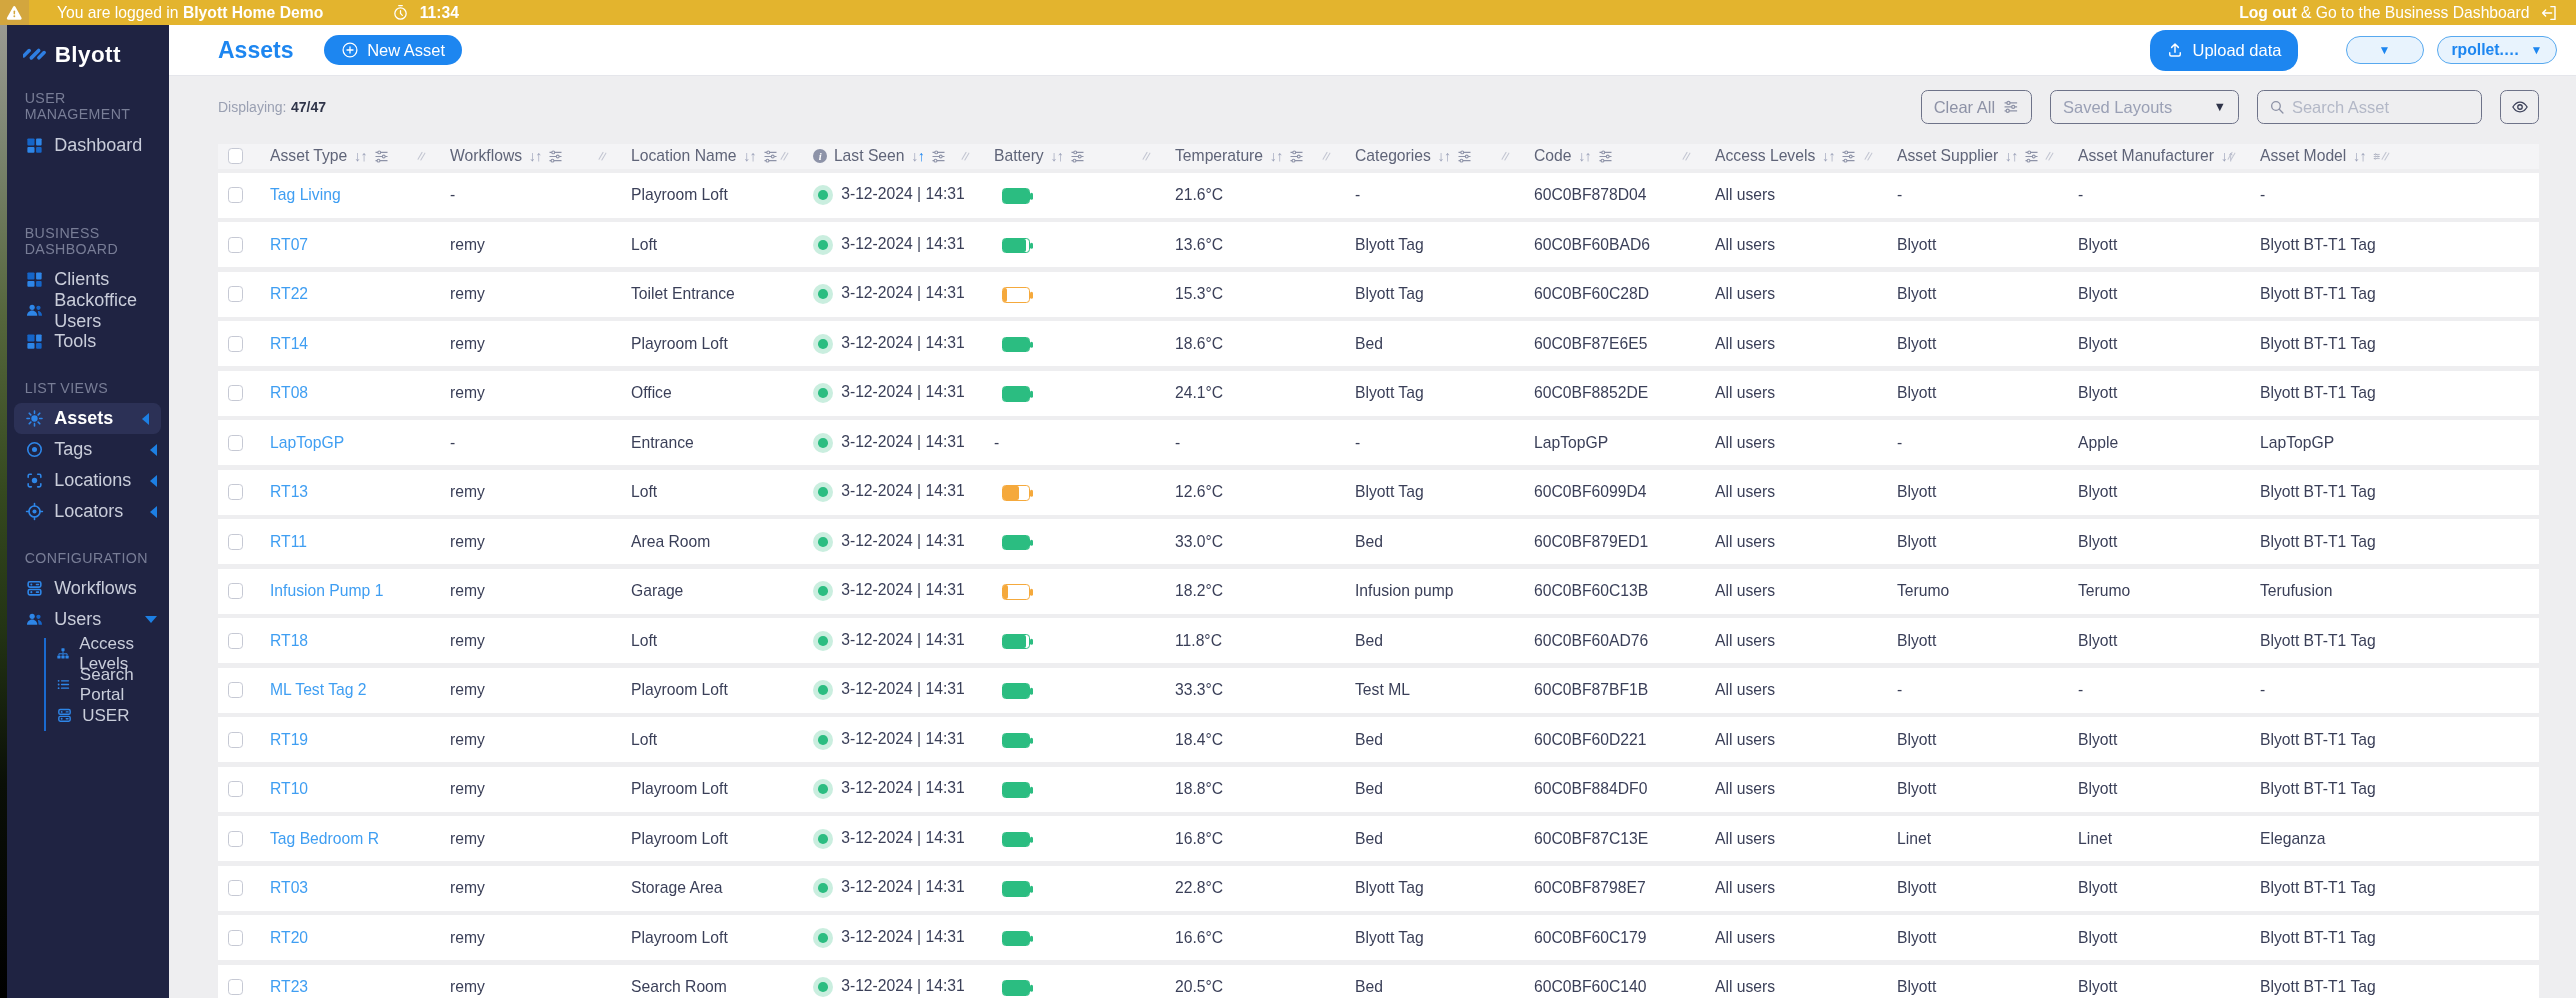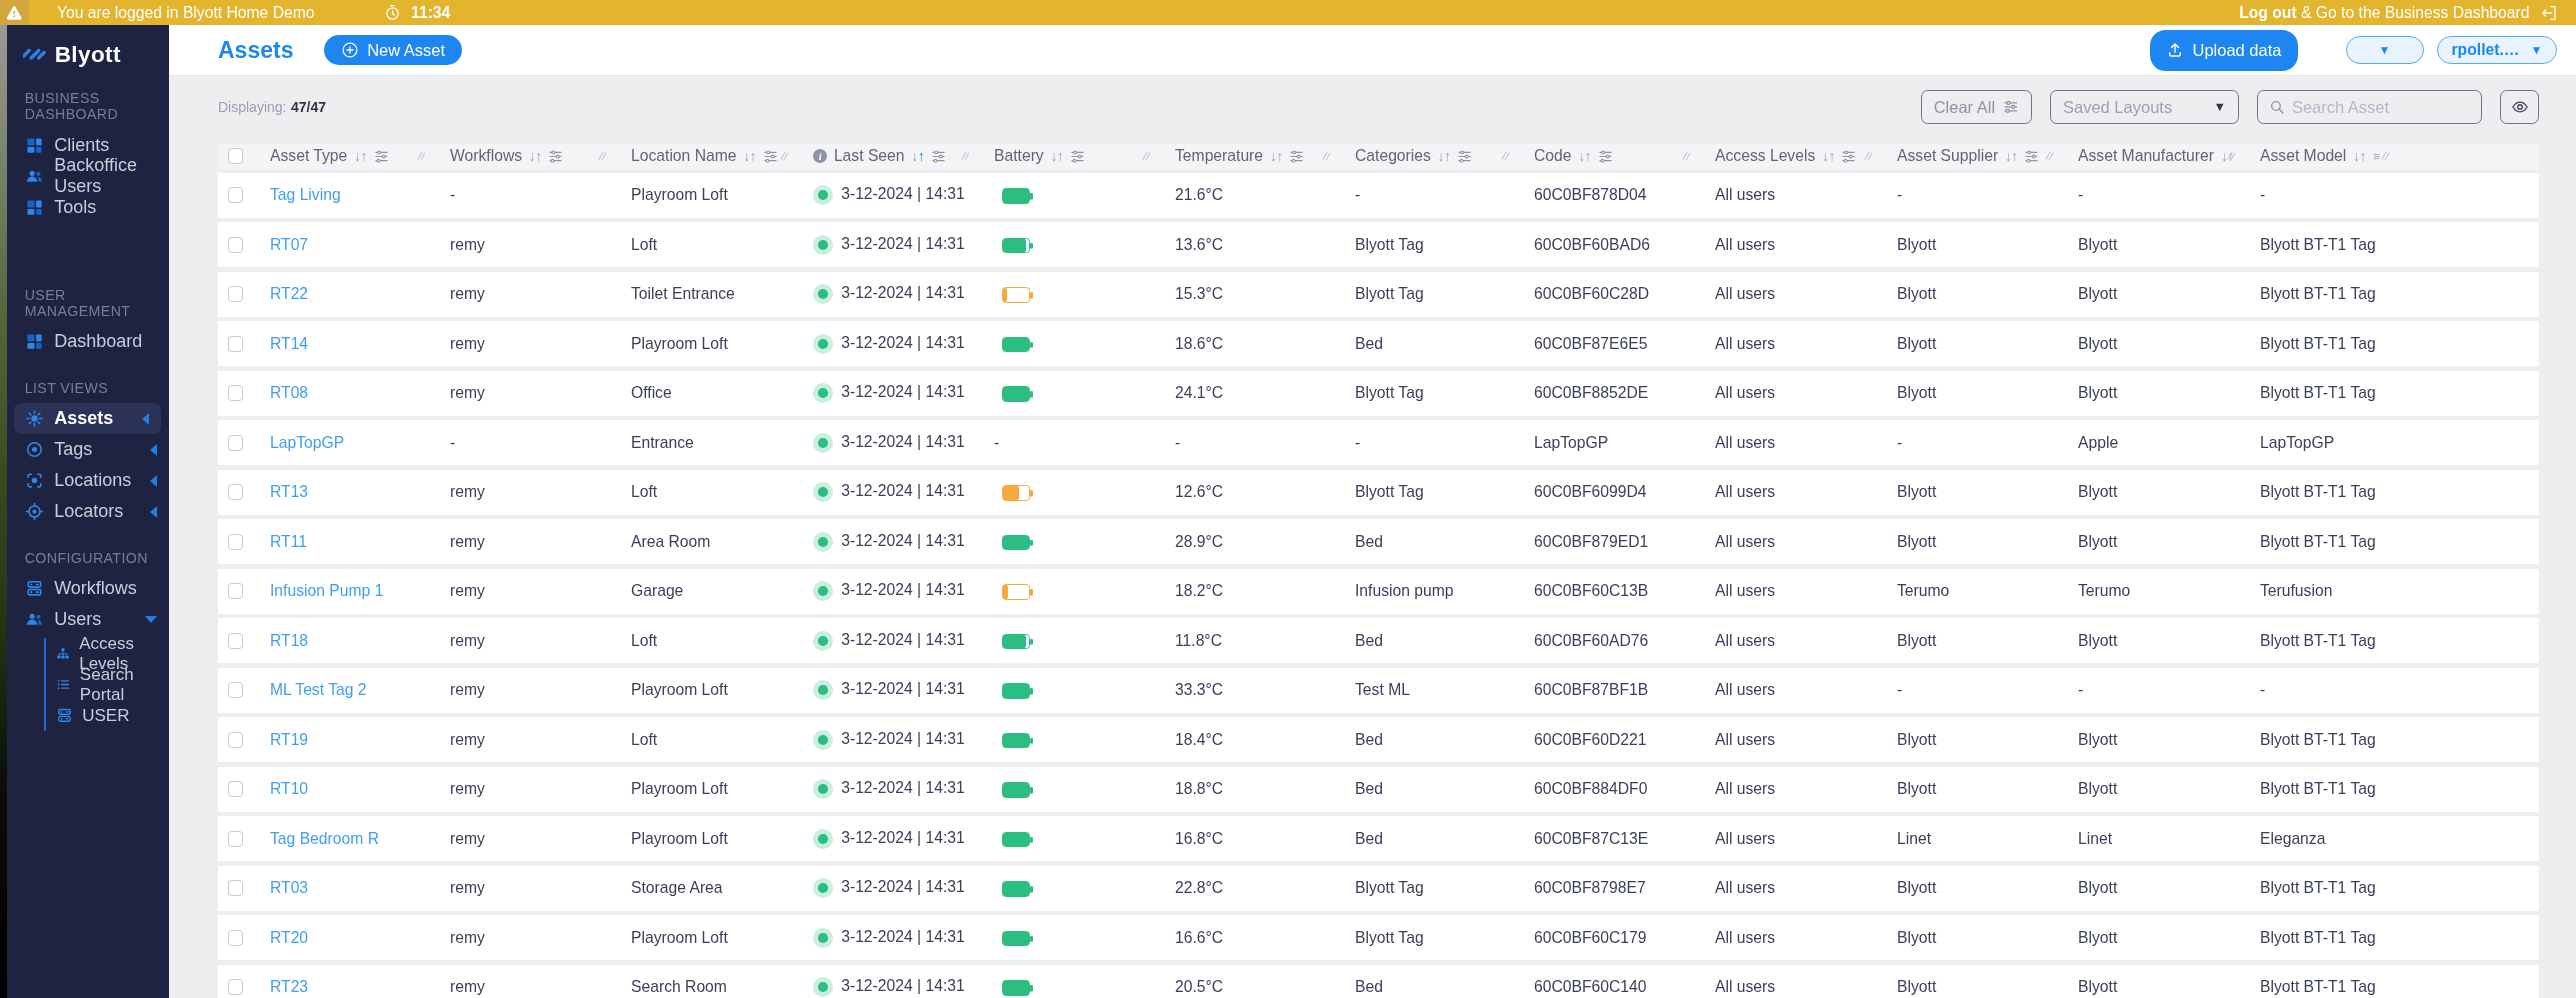--- a/index.html
+++ b/index.html
@@ -7,21 +7,21 @@
     font-family:"Liberation Sans",sans-serif;-webkit-font-smoothing:antialiased}
   
   .photo-strip{position:absolute;left:0;top:25px;bottom:0;width:6.7px;
     background:linear-gradient(180deg,#9a9a92 0%,#7d8671 12%,#55663c 30%,#35491f 48%,#233414 62%,#0a0f07 78%,#000 100%)}
   
   .topbar{position:absolute;top:0;left:0;right:0;height:25px;background:#e3b42e;
     display:flex;align-items:center;color:#fff;font-size:15.7px;z-index:5}
   .warn-square{width:28.5px;height:25px;background:#d3a63e;display:flex;align-items:center;justify-content:center;flex:0 0 auto}
   .warn-square svg{width:16.5px;height:15px}
   .tb-text{margin-left:28.5px;white-space:nowrap}
-  .tb-text b{font-weight:normal}
+  .tb-text b{font-weight:bold}
   .clock{margin-left:69px;width:17px;height:17px;display:inline-flex}
   .tb-time{margin-left:10.5px;font-weight:bold}
   .tb-right{margin-left:auto;display:flex;align-items:center;gap:10.5px;padding-right:18px;white-space:nowrap}
   .tb-right .lo{font-weight:bold}
   .logout-ic{width:18px;height:18px;display:inline-flex}
   
   .sidebar{position:absolute;top:25px;left:6.7px;width:162px;bottom:0;background:#1f2342;overflow:hidden;z-index:4}
   .logo{display:flex;align-items:center;gap:7.5px;padding:16.5px 0 0 16.5px}
   .logo .mark{width:24px;height:24px;display:inline-flex}
   .logo .word{color:#fff;font-weight:bold;font-size:22.5px;letter-spacing:0.4px}
@@ -143,20 +143,34 @@
             <rect x="-2" y="8.4" width="11" height="3.6" rx="1.8" transform="rotate(-45 3.5 10.2)"></rect>
             <rect x="5" y="9.4" width="14" height="3.6" rx="1.8" transform="rotate(-45 12 11.2)"></rect>
             <rect x="13" y="10.4" width="11" height="3.6" rx="1.8" transform="rotate(-45 18.5 12.2)"></rect>
           </g>
         </svg>
     </span>
     <span class="word">Blyott</span>
   </div>
   <nav>
       <div class="side-section">
+        <div class="side-label">USER MANAGEMENT</div>
+        <div class="side-item">
+          <span class="icon">
+            <svg viewBox="0 0 24 24">
+              <rect x="3" y="3" width="9" height="9" rx="1.2" fill="#1565c8"></rect>
+              <rect x="14" y="3" width="7" height="9" rx="1.2" fill="#2e86e8"></rect>
+              <rect x="3" y="14" width="9" height="7" rx="1.2" fill="#2e86e8"></rect>
+              <rect x="14" y="14" width="7" height="7" rx="1.2" fill="#1565c8"></rect>
+            </svg>
+          </span>
+          <span class="side-item-label">Dashboard</span>
+        </div>
+      </div>
+      <div class="side-section">
         <div class="side-label">BUSINESS DASHBOARD</div>
         <div class="side-item">
           <span class="icon">
             <svg viewBox="0 0 24 24">
               <rect x="3" y="3" width="9" height="9" rx="1.2" fill="#1565c8"></rect>
               <rect x="14" y="3" width="7" height="9" rx="1.2" fill="#2e86e8"></rect>
               <rect x="3" y="14" width="9" height="7" rx="1.2" fill="#2e86e8"></rect>
               <rect x="14" y="14" width="7" height="7" rx="1.2" fill="#1565c8"></rect>
             </svg>
           </span>
@@ -176,34 +190,20 @@
         <div class="side-item">
           <span class="icon">
             <svg viewBox="0 0 24 24">
               <rect x="3" y="3" width="9" height="9" rx="1.2" fill="#1565c8"></rect>
               <rect x="14" y="3" width="7" height="9" rx="1.2" fill="#2e86e8"></rect>
               <rect x="3" y="14" width="9" height="7" rx="1.2" fill="#2e86e8"></rect>
               <rect x="14" y="14" width="7" height="7" rx="1.2" fill="#1565c8"></rect>
             </svg>
           </span>
           <span class="side-item-label">Tools</span>
-        </div>
-      </div>
-      <div class="side-section">
-        <div class="side-label">USER MANAGEMENT</div>
-        <div class="side-item">
-          <span class="icon">
-            <svg viewBox="0 0 24 24">
-              <rect x="3" y="3" width="9" height="9" rx="1.2" fill="#1565c8"></rect>
-              <rect x="14" y="3" width="7" height="9" rx="1.2" fill="#2e86e8"></rect>
-              <rect x="3" y="14" width="9" height="7" rx="1.2" fill="#2e86e8"></rect>
-              <rect x="14" y="14" width="7" height="7" rx="1.2" fill="#1565c8"></rect>
-            </svg>
-          </span>
-          <span class="side-item-label">Dashboard</span>
         </div>
       </div>
       <div class="side-section">
         <div class="side-label">LIST VIEWS</div>
         <div class="side-item active">
           <span class="icon">
             <svg viewBox="0 0 24 24" fill="none" stroke="#2e86e8" stroke-width="2" stroke-linecap="round">
               <circle cx="12" cy="12" r="4" fill="#2e86e8" stroke="none"></circle>
               <path d="M12 2.5v3M12 18.5v3M2.5 12h3M18.5 12h3M5.3 5.3l2.1 2.1M16.6 16.6l2.1 2.1M18.7 5.3l-2.1 2.1M7.4 16.6l-2.1 2.1"></path>
             </svg>
@@ -762,21 +762,21 @@
             <div class="td"><a class="link">RT11</a></div>
             <div class="td">remy</div>
             <div class="td">Area Room</div>
             <div class="td ls">
               <span class="halo">
                 <span class="core"></span>
               </span>
               <span>3-12-2024 | 14:31</span>
             </div>
             <div class="td"><span class="battery green"><span class="fill" style="width: 100%;"></span></span></div>
-            <div class="td">28.9°C</div>
+            <div class="td">33.0°C</div>
             <div class="td">Bed</div>
             <div class="td">60C0BF879ED1</div>
             <div class="td">All users</div>
             <div class="td">Blyott</div>
             <div class="td">Blyott</div>
             <div class="td">Blyott BT-T1 Tag</div>
             <div class="td"></div>
           </div>
           <div class="tr">
             <div class="td cb-cell">

